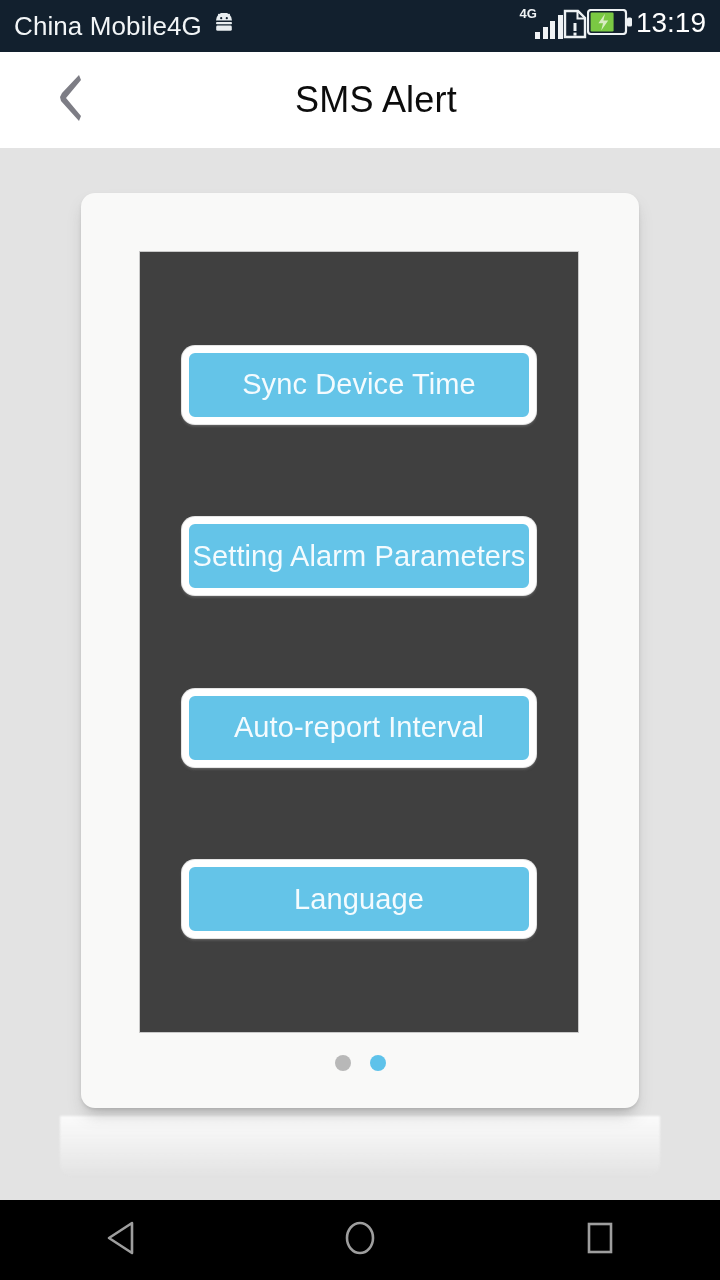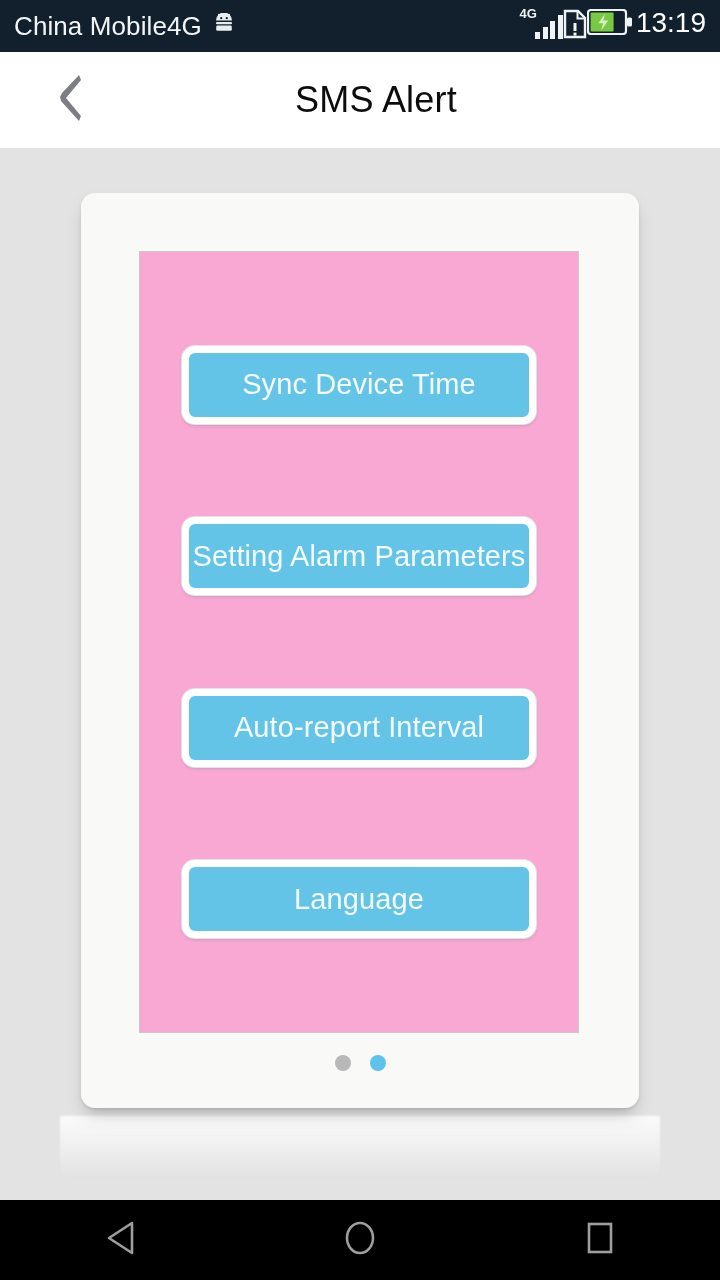--- a/index.html
+++ b/index.html
@@ -143,21 +143,21 @@
     filter: blur(1px);
   }
 
   
   #button-panel {
     position: absolute;
     left: 58px;
     top: 58px;
     width: 440px;
     height: 782px;
-    background: #f9a8d4;
+    background: #404040;
     border: 1px solid #c9c9c9;
     box-sizing: border-box;
     display: flex;
     flex-direction: column;
     align-items: center;
     justify-content: space-evenly;
   }
 
   
   .menu-button {

